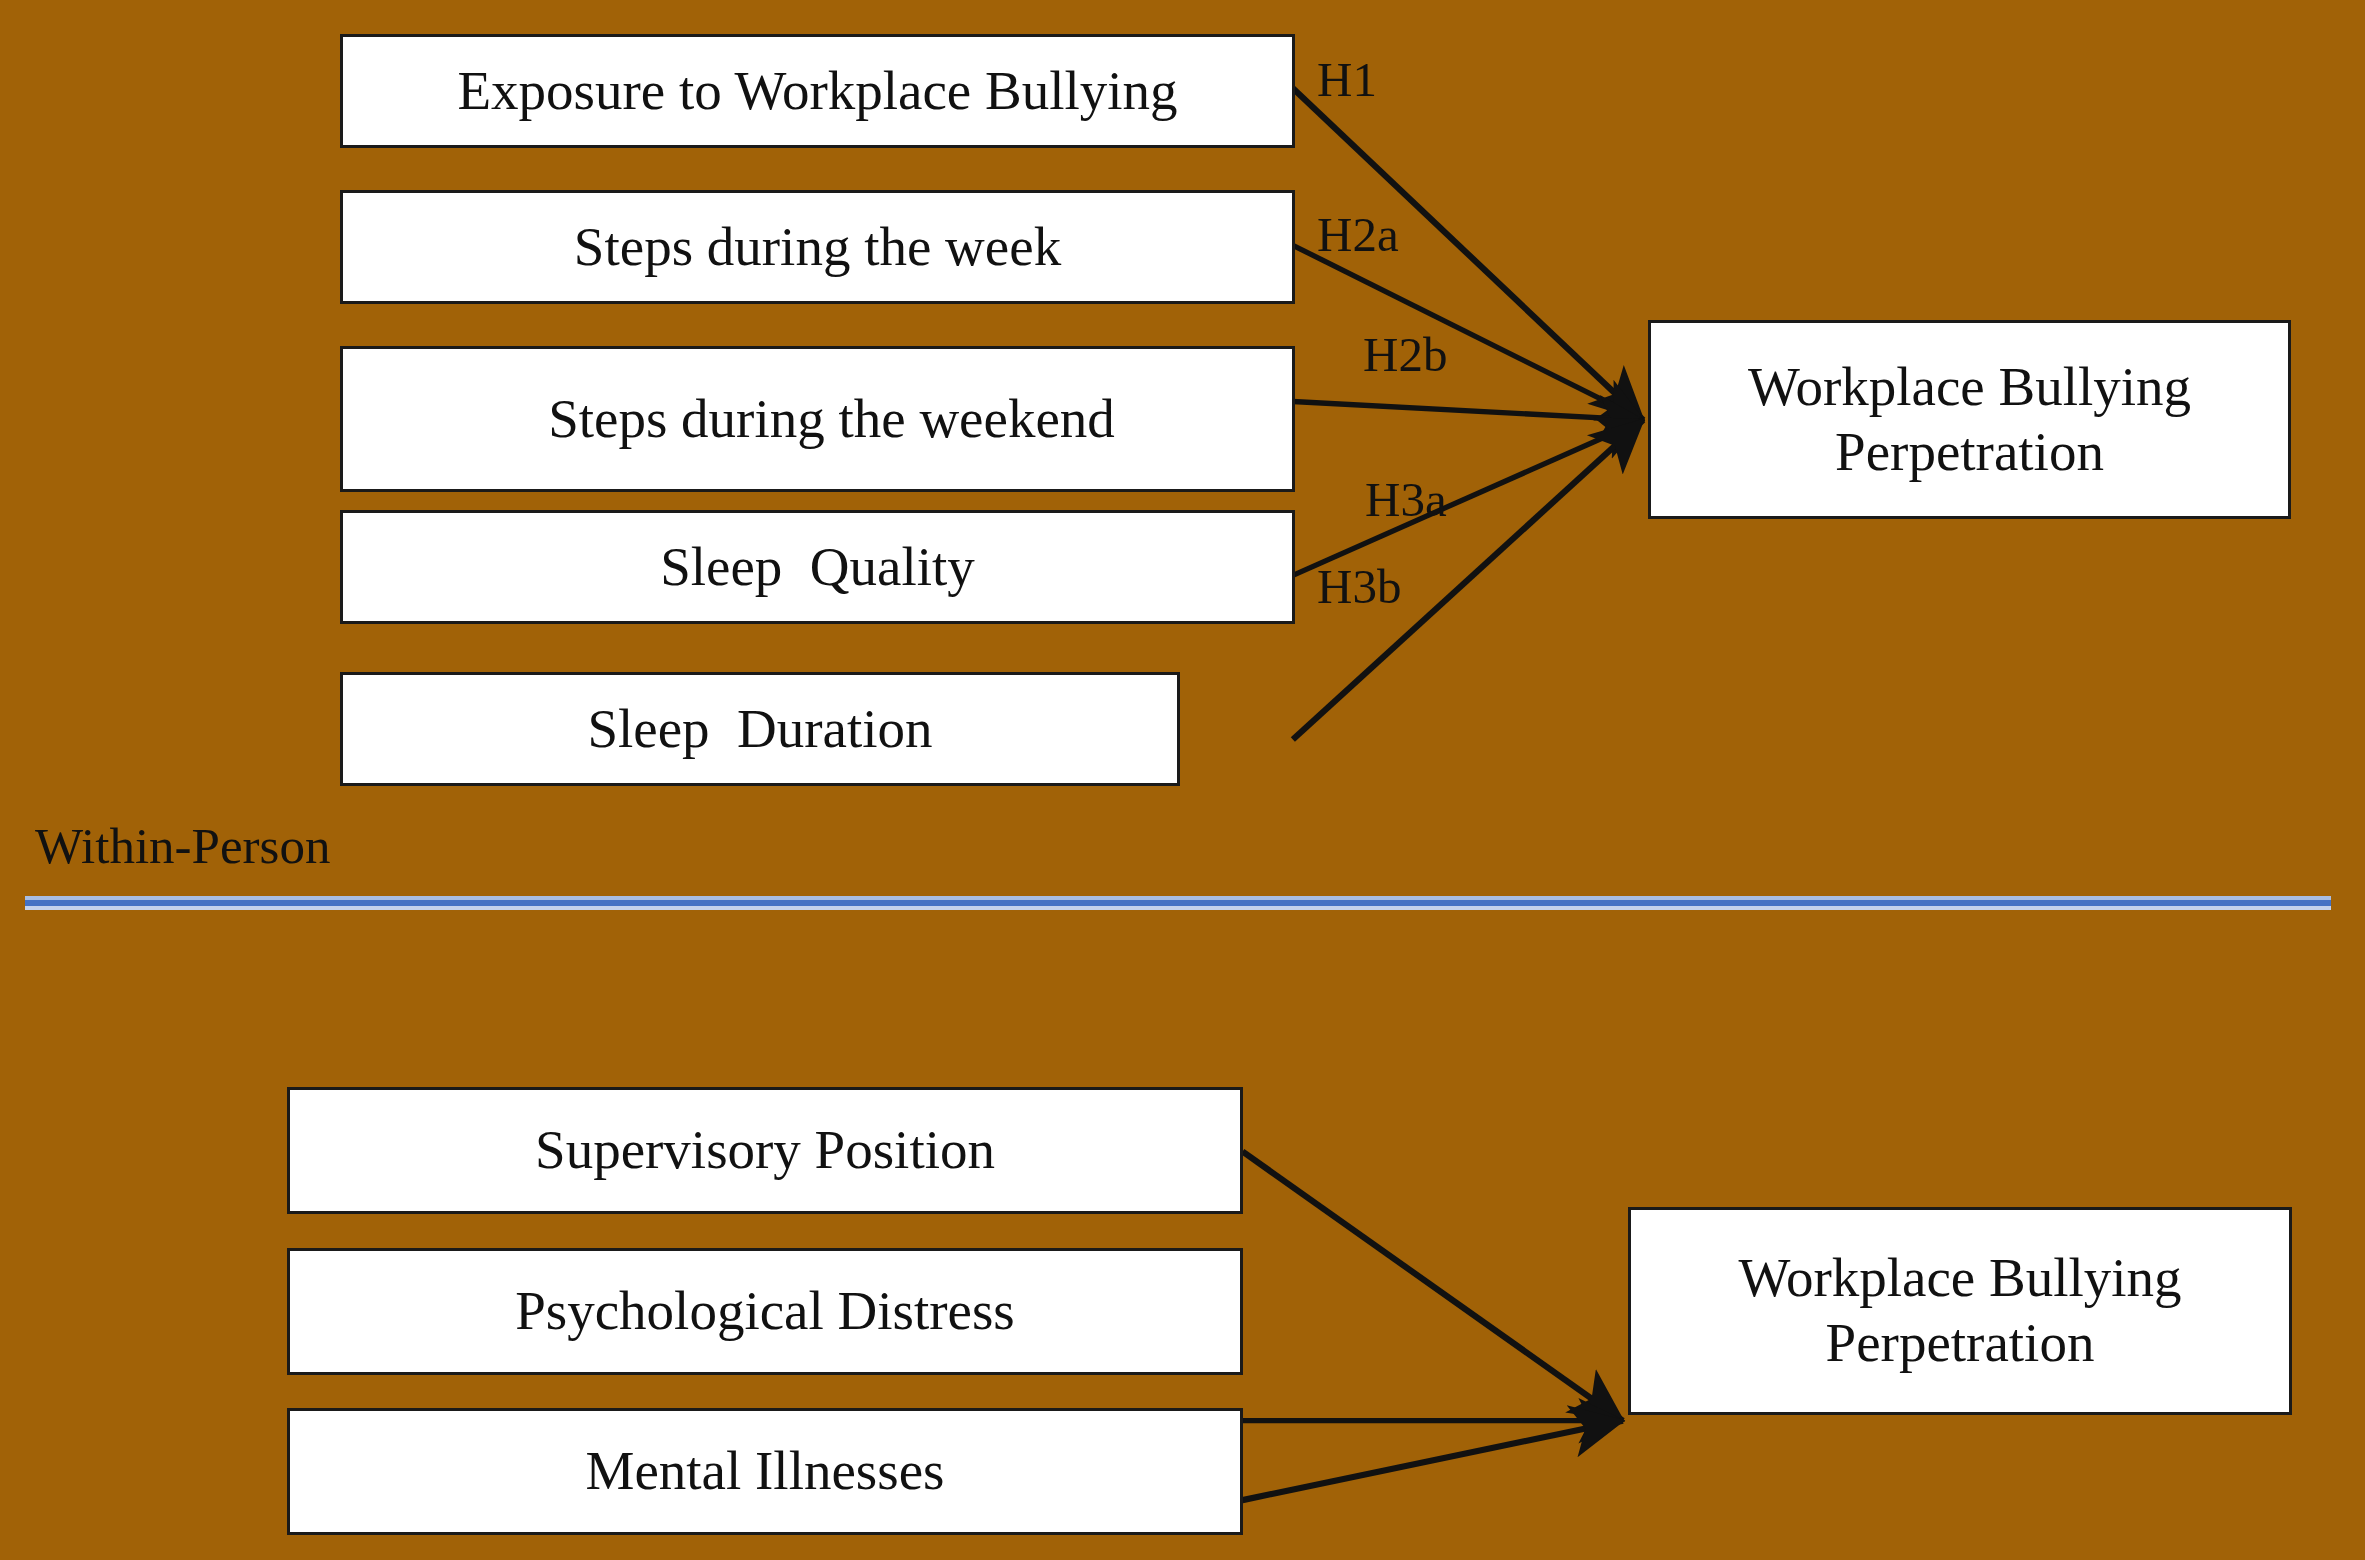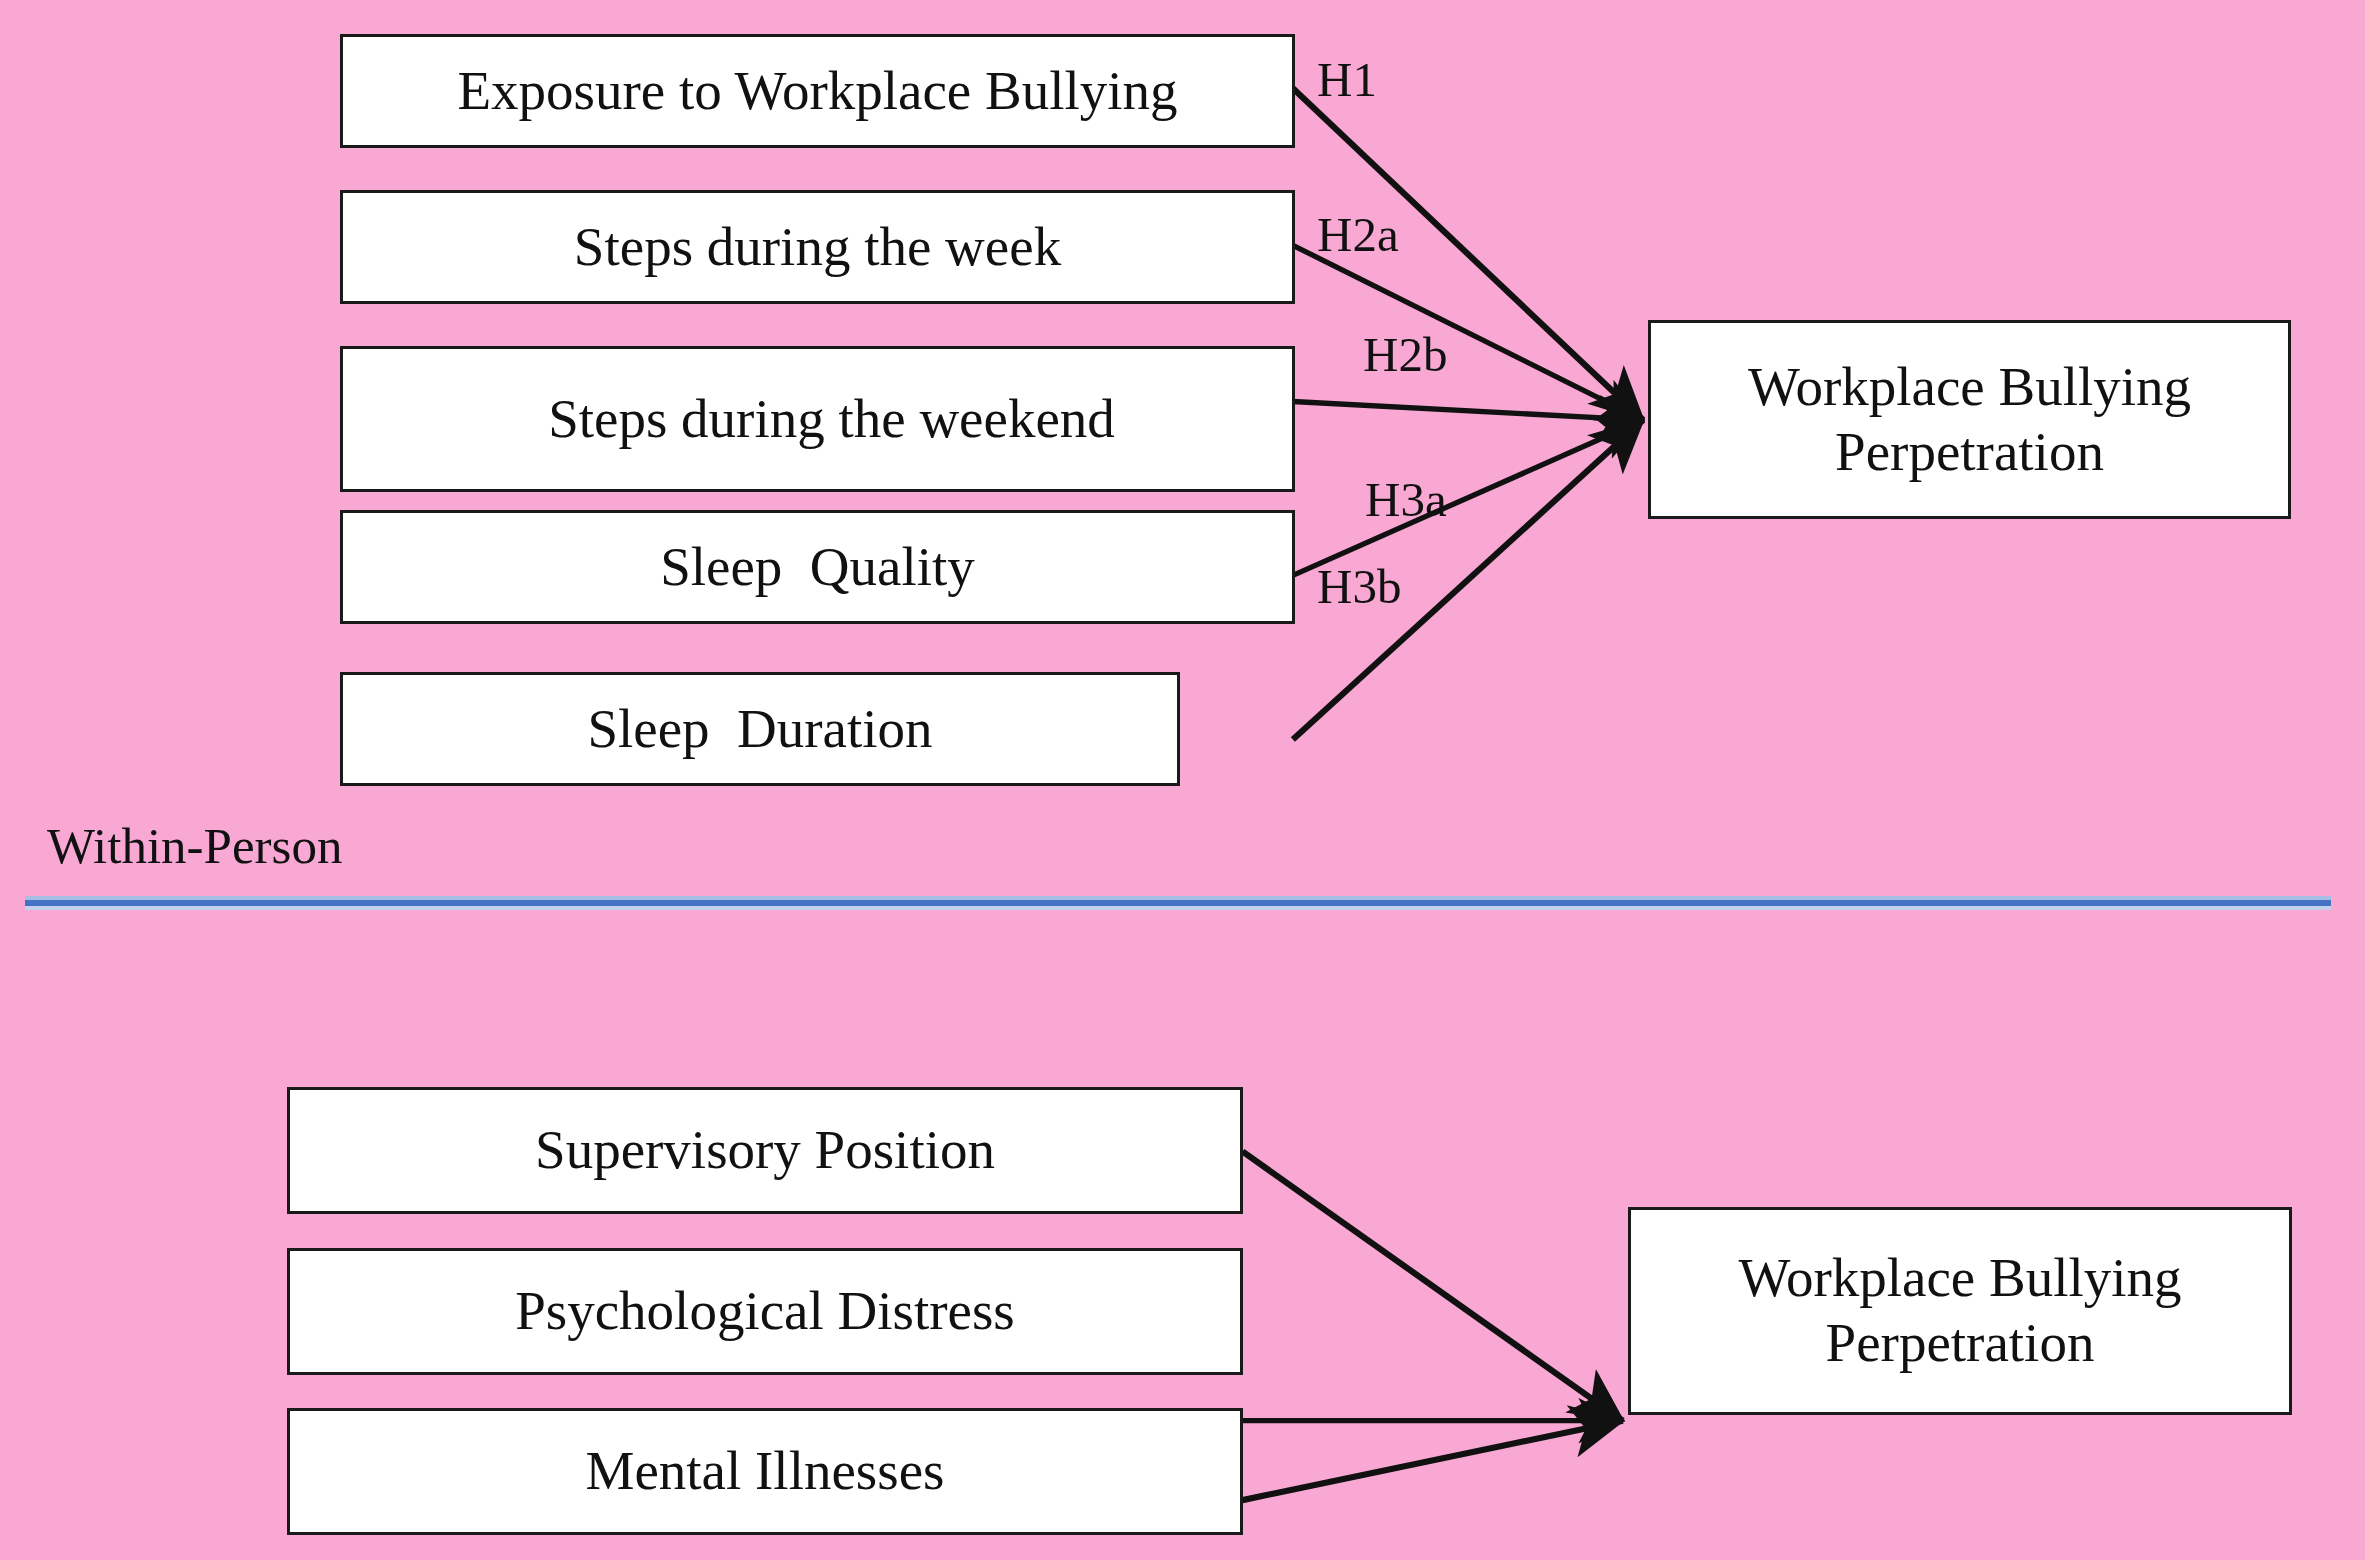--- a/index.html
+++ b/index.html
@@ -8,21 +8,21 @@
     padding: 0;
     background: #ffffff;
   }
   body {
     font-family: "Liberation Serif", "DejaVu Serif", serif;
   }
   #canvas {
     position: relative;
     width: 2366px;
     height: 1561px;
-    background: #f9a8d4;
+    background: #a16207;
     overflow: hidden;
   }
   #edges {
     position: absolute;
     left: 0;
     top: 0;
     width: 2366px;
     height: 1561px;
     pointer-events: none;
   }
@@ -52,21 +52,20 @@
     white-space: nowrap;
     z-index: 4;
   }
   .section-label {
     position: absolute;
     color: #111111;
     font-size: 51px;
     line-height: 1;
     white-space: nowrap;
     z-index: 4;
-    margin-left: 12px;
   }
   .divider {
     position: absolute;
     z-index: 2;
   }
   .divider .core {
     position: absolute;
     left: 0;
     top: 3.5px;
     width: 100%;

